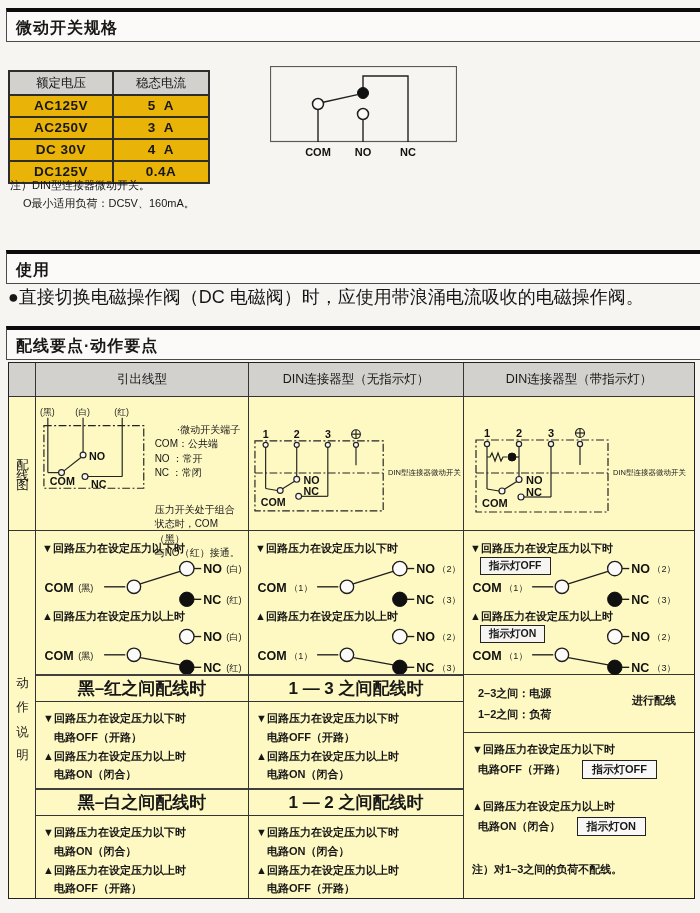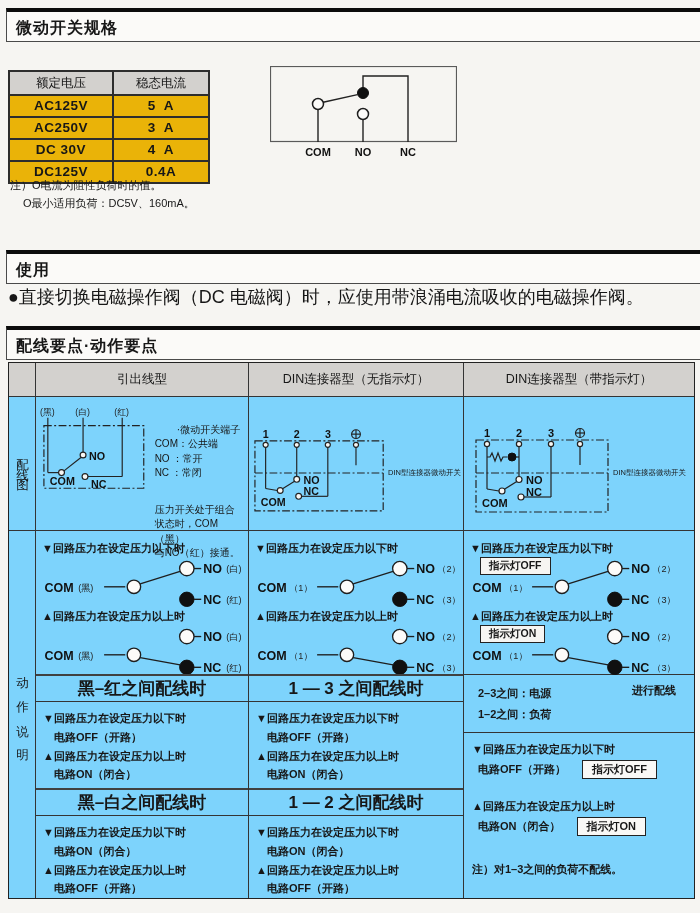--- a/index.html
+++ b/index.html
@@ -35,21 +35,21 @@
   .contact-box{position:absolute;left:270px;top:66px;}
 
   
   .usage-bullet{position:absolute;left:8px;top:285px;font-size:18px;}
 
   
   .wtable{
     position:absolute;left:8px;top:362px;width:685px;
     display:grid;grid-template-columns:26px 213px 215px 231px;
     grid-template-rows:33px 134px 368px;
-    border:1.5px solid #222;background:#7dd3fc;
+    border:1.5px solid #222;background:#fef9c3;
   }
   .wc{border-left:1px solid #343434;border-top:1px solid #343434;position:relative;box-sizing:border-box;min-width:0;}
   .wc.c0{border-left:none;}
   .wc.r0{border-top:none;}
   .wh{background:#d3d1ce;display:flex;align-items:center;justify-content:center;font-size:12.5px;}
   .vlabel{display:flex;align-items:center;justify-content:center;font-size:12.5px;}
   .vlabel span{writing-mode:vertical-rl;text-orientation:upright;letter-spacing:10px;}
   .vlabel.wide span{letter-spacing:24px;}
 
   
@@ -70,21 +70,21 @@
   .afig line{stroke:#1e1e1e;stroke-width:1.4;}
   .afig .open{fill:#fcfbf9;stroke:#1e1e1e;stroke-width:1.4;}
   .afig .filled{fill:#101010;stroke:#101010;}
   .afig .t-big{font-size:13px;font-weight:bold;fill:#111;}
   .afig .t-tag{font-size:9.5px;fill:#222;}
   .lampbox{position:absolute;left:28px;top:0px;border:1px solid #222;background:#f6f5f2;font-size:10.5px;font-weight:bold;padding:1px 8px;z-index:2;}
 
   
   .pwr{height:58px;box-sizing:border-box;border-top:1px solid #343434;display:flex;padding:8px 8px 0 14px;font-size:11px;font-weight:bold;}
   .pwr-lines{white-space:pre-wrap;line-height:1.95;flex:1;}
-  .pwr-note{align-self:flex-start;padding-right:10px;font-weight:bold;}
+  .pwr-note{align-self:flex-start;margin-top:10px;padding-right:10px;font-weight:bold;}
   .ind-lower{flex:1;box-sizing:border-box;border-top:1px solid #343434;padding:9px 6px 0 8px;font-size:11px;font-weight:bold;}
   .ind-line{margin-bottom:3px;}
   .ind-staterow{display:flex;align-items:center;margin:2px 0 0 6px;}
   .ind-lamp{border:1px solid #222;background:#f9f8f6;padding:1px 9px;margin-left:16px;font-weight:bold;}
   .ind-gap{height:20px;}
   .ind-note{margin-top:26px;font-weight:bold;}
 
   
   .ldiag line,.ldiag polyline{stroke:#222;stroke-width:1.2;fill:none;}
   .ldiag .dashdot{stroke-dasharray:8 2.5 2 2.5;}
@@ -126,21 +126,21 @@
       <div class="spec-cell">DC 30V</div>
       <div class="spec-cell last">4  A</div>
     </div>
     <div class="spec-row dt">
       <div class="spec-cell">DC125V</div>
       <div class="spec-cell last">0.4A</div>
     </div>
   </div>
 
   <div class="spec-notes">
-    <div class="n1">注）O电流为阻性负荷时的值。</div>
+    <div class="n1">注）DIN型连接器微动开关。</div>
     <div class="n2">O最小适用负荷：DC5V、160mA。</div>
   </div>
 
 
   <svg class="contact-box cbox" width="187" height="98" viewBox="0 0 187 98">
     <rect class="frame" x="0.5" y="0.5" width="186" height="75"></rect>
     <line x1="48" y1="43.5" x2="48" y2="76"></line>
     <line x1="53.2" y1="36.2" x2="87.5" y2="28.6"></line>
     <circle class="open" cx="48" cy="38" r="5.5"></circle>
     <polyline points="93,21.5 93,10 138,10 138,76" fill="none" stroke="#222" stroke-width="1.4"></polyline>

